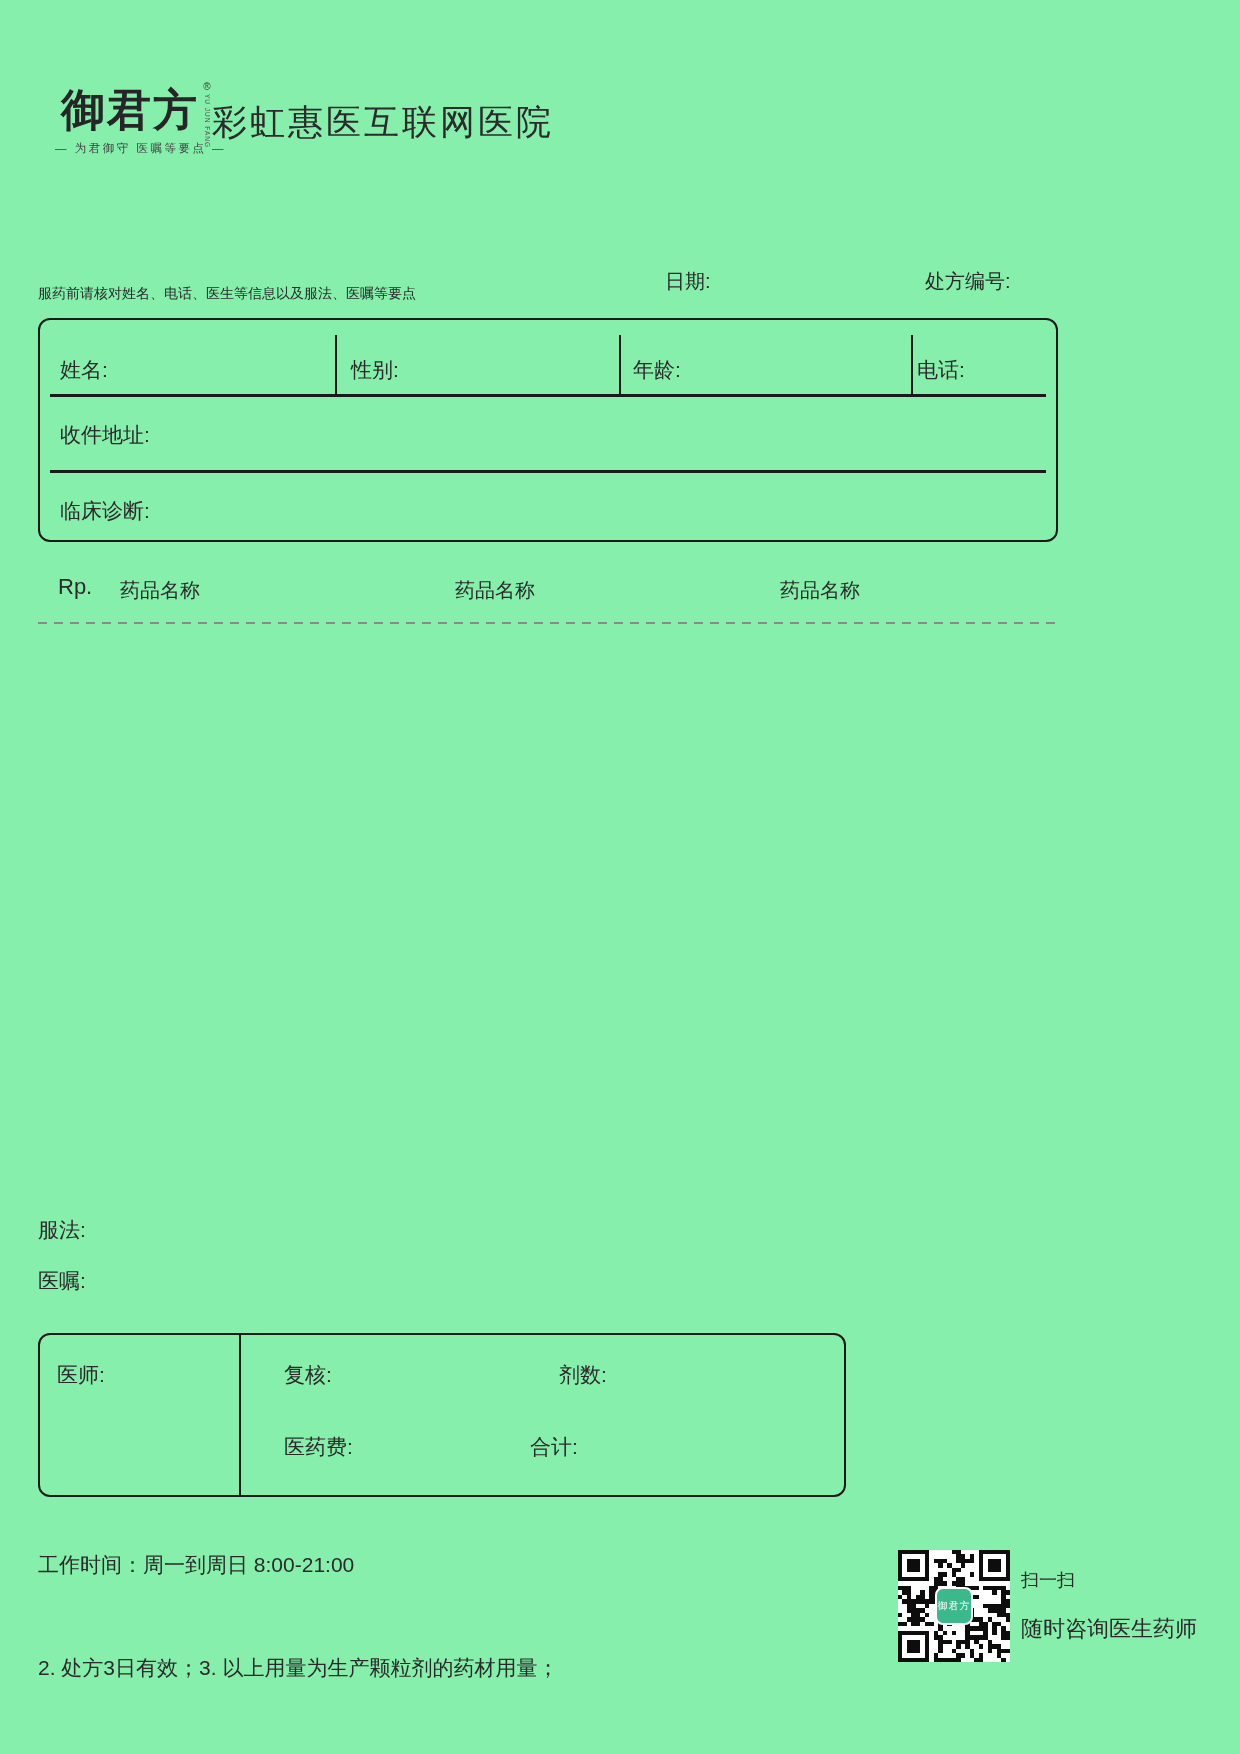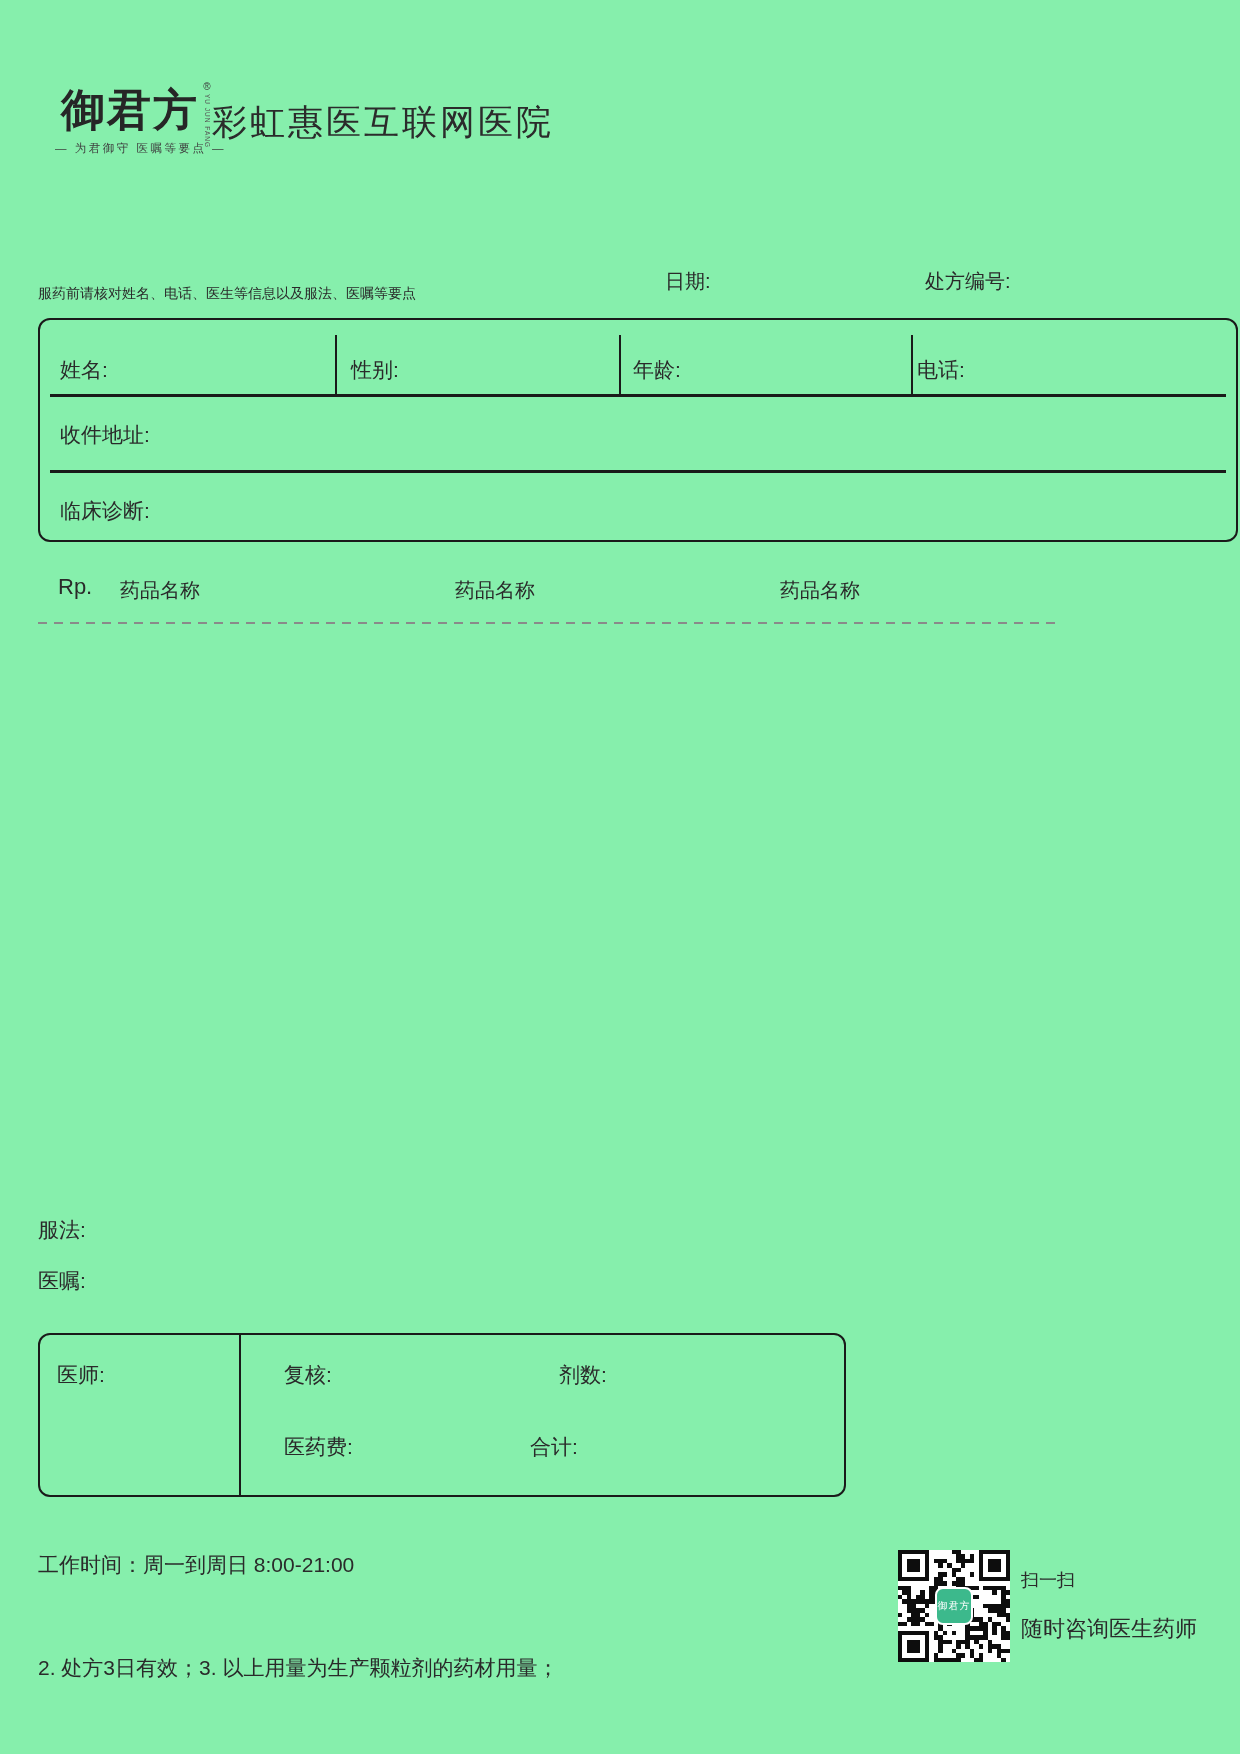--- a/index.html
+++ b/index.html
@@ -29,21 +29,21 @@
   .hospital-title {
     position:absolute; left:212px; top:99px;
     font-size:35px; font-weight:400; letter-spacing:3px; color:#2b2b2b;
   }
   
   .check-note  { position:absolute; left:38px;  top:285px; font-size:14px; }
   .date-label  { position:absolute; left:665px; top:268px; font-size:20px; }
   .rx-label    { position:absolute; left:925px; top:268px; font-size:20px; }
   
   .patient-box {
-    position:absolute; left:38px; top:318px; width:1200px; height:224px;
+    position:absolute; left:38px; top:318px; width:1020px; height:224px;
     border:2.5px solid #1a1a1a; border-radius:12px;
   }
   .patient-box .flabel { position:absolute; font-size:21px; white-space:nowrap; }
   .lbl-name   { left:20px;  top:36px; }
   .lbl-gender { left:311px; top:36px; }
   .lbl-age    { left:593px; top:36px; }
   .lbl-phone  { left:877px; top:36px; }
   .pv-divider { position:absolute; width:2px; top:15px; height:60px; background:#1a1a1a; }
   .pv-1 { left:295px; } .pv-2 { left:579px; } .pv-3 { left:871px; }
   .hline { position:absolute; left:10px; right:10px; height:2.5px; background:#1a1a1a; }

